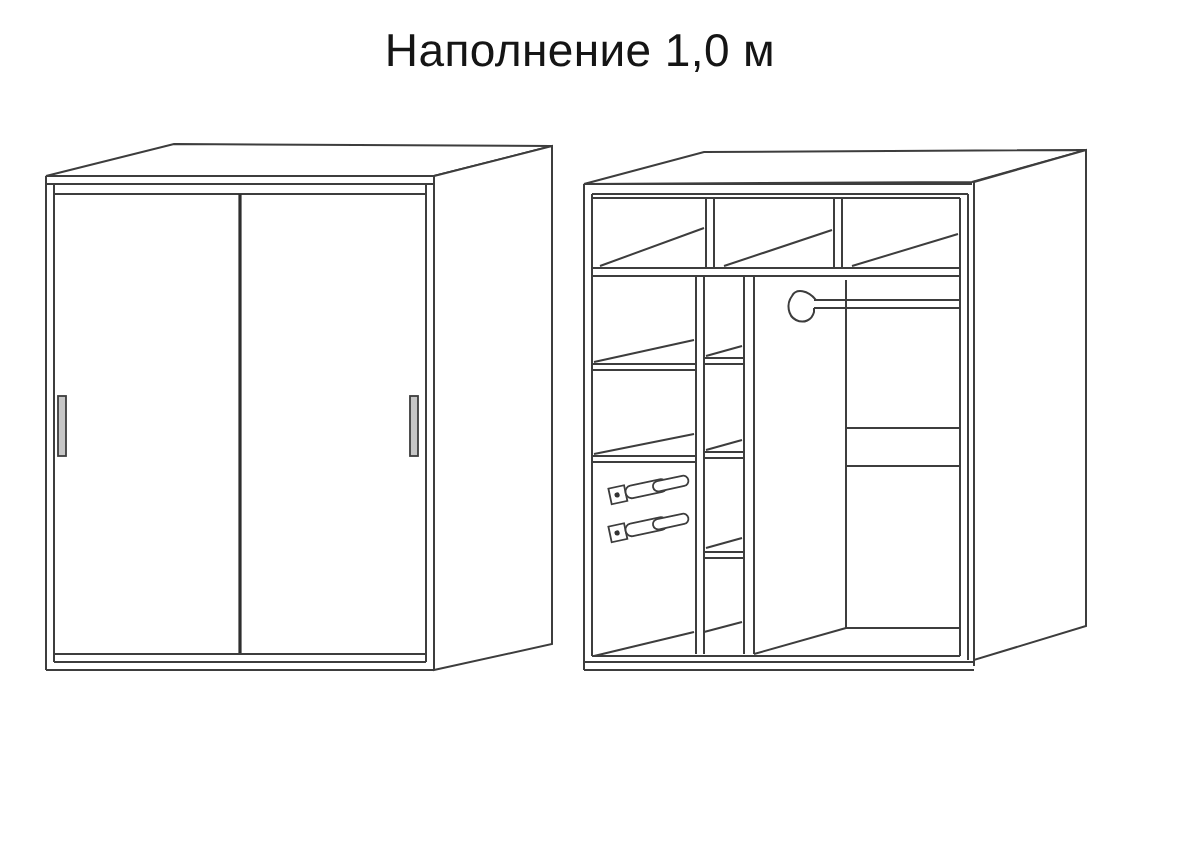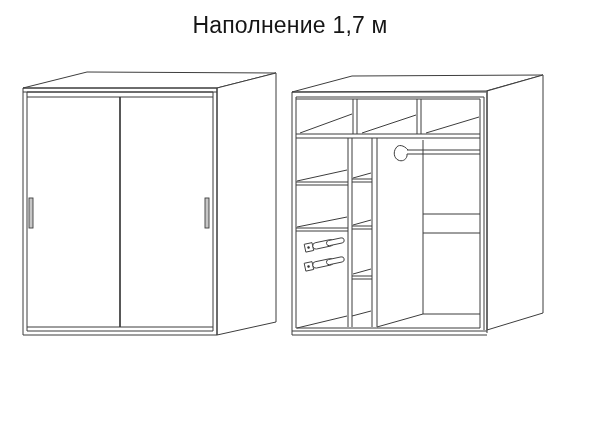--- a/index.html
+++ b/index.html
@@ -24,21 +24,21 @@
   .face{fill:#ffffff;stroke:#3d3d3d;stroke-width:1;}
   .handle{fill:#c6c6c6;stroke:#3d3d3d;stroke-width:0.9;}
   .hw{fill:#ffffff;stroke:#3d3d3d;stroke-width:0.9;}
   .hwdot{fill:#333333;stroke:none;}
 </style>
 </head>
 <body>
 
 <div class="canvas">
 
-  <div class="title">Наполнение 1,7 м</div>
+  <div class="title">Наполнение 1,0 м</div>
 
   <svg width="600" height="422" viewBox="0 0 600 422">
 
     <g>
 
       <path class="face" d="M23,88 L87,72 L276,73 L217,88 Z"></path>
       <path class="ln" d="M27,92 L213,92"></path>
 
       <path class="face" d="M217,88 L276,73 L276,322 L217,335 Z"></path>
 

